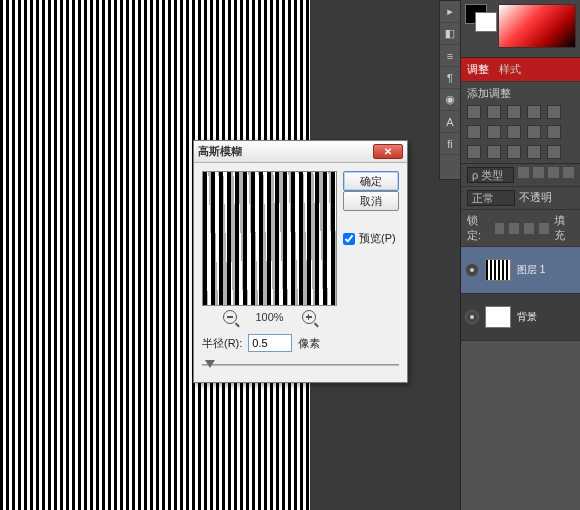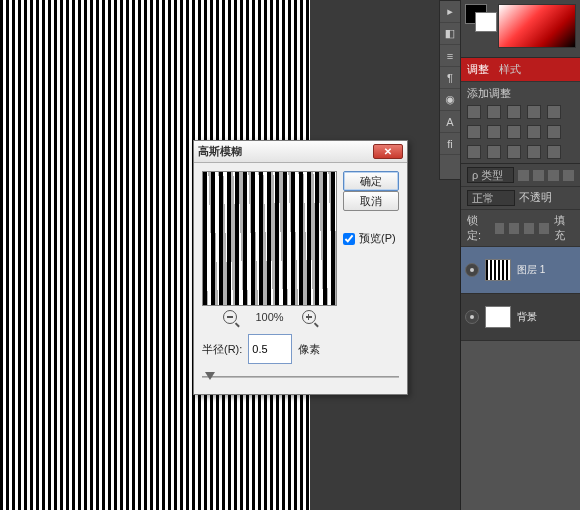--- a/index.html
+++ b/index.html
@@ -22,40 +22,40 @@
 .zoom-row .zico::after{content:"";position:absolute;width:5px;height:1.5px;background:#555;right:-4px;bottom:-2px;transform:rotate(45deg)}
 .zoom-row .zico.min::before{content:"";position:absolute;width:6px;height:1.5px;background:#555;left:3px;top:5px}
 .zoom-row .zico.plus::before{content:"";position:absolute;width:6px;height:1.5px;background:#555;left:3px;top:5px;box-shadow:0 0 0 0}
 .zoom-row .zico.plus span{position:absolute;width:1.5px;height:6px;background:#555;left:5px;top:3px}
 .btn-col{display:flex;flex-direction:column;flex:1}
 .dbut{height:20px;border:1px solid #888;background:linear-gradient(#fefefe,#e5e5e5);border-radius:2px;display:flex;align-items:center;justify-content:center;color:#222;cursor:pointer}
 .dbut.primary{border:1px solid #5a8ac6;box-shadow:0 0 0 1px #b9d2ef inset}
 .chkrow{display:flex;align-items:center;gap:4px;margin-top:20px;color:#222}
 .chkrow input{width:12px;height:12px}
 .radius-row{padding:2px 8px 2px 8px;display:flex;align-items:center;gap:6px;color:#222}
-.radius-row input{width:44px;height:30px;border:1px solid #7a9ac9;padding:0 3px;font-size:11px;background:#fff}
+.radius-row input{width:44px;height:18px;border:1px solid #7a9ac9;padding:0 3px;font-size:11px;background:#fff}
 .slider{margin:4px 8px 10px 8px;height:14px;position:relative}
 .slider-track{position:absolute;left:0;right:0;top:6px;height:2px;background:#bbb;border-top:1px solid #999}
 .slider-thumb{position:absolute;left:3px;top:2px;width:0;height:0;border-left:5px solid transparent;border-right:5px solid transparent;border-top:8px solid #666}
 
 
 .right{position:absolute;right:0;top:0;width:120px;height:510px;background:#535353;border-left:1px solid #222;color:#ccc;font-size:10px}
 .toolstrip{position:absolute;left:-22px;top:0;width:22px;height:180px;background:#535353;border:1px solid #2a2a2a;display:flex;flex-direction:column}
 .toolstrip div{height:22px;display:flex;align-items:center;justify-content:center;color:#ccc;border-bottom:1px solid #444}
 .clr-panel{height:58px;border-bottom:1px solid #2a2a2a;position:relative;background:#454545}
 .clr-swatch{position:absolute;left:4px;top:4px;width:22px;height:20px;background:#000;border:1px solid #777}
 .clr-swatch2{position:absolute;left:14px;top:12px;width:22px;height:20px;background:#fff;border:1px solid #777}
 .clr-grad{position:absolute;right:4px;top:4px;width:78px;height:44px;background:linear-gradient(135deg,#fff 0%,#ff3b3b 40%,#b00000 70%,#000 100%);border:1px solid #333}
 .tabrow{display:flex;gap:10px;padding:4px 6px;border-bottom:1px solid #333;background:#b91c1c}
 .tabrow span.active{color:#fff}
 .adj-panel{padding:4px 6px;border-bottom:1px solid #2a2a2a;background:#454545}
 .adj-icons{display:flex;flex-wrap:wrap;gap:6px;margin-top:4px}
 .adj-icons i{width:14px;height:14px;background:#666;border:1px solid #333;display:block}
 .layer-head{display:flex;gap:8px;padding:4px 6px;background:#454545;border-bottom:1px solid #333}
-.layer-opts{padding:3px 6px;display:flex;align-items:center;gap:4px;background:#454545;border-bottom:1px solid #333}
+.layer-opts{padding:3px 6px;display:flex;gap:4px;background:#454545;border-bottom:1px solid #333}
 .sel{flex:1;height:16px;background:#3a3a3a;border:1px solid #222;display:flex;align-items:center;padding:0 4px;color:#bbb}
 .layer-opts2{padding:3px 6px;display:flex;align-items:flex-start;gap:4px;background:#454545;border-bottom:1px solid #333;font-size:9px}
 .lockrow{padding:3px 6px;display:flex;align-items:center;gap:5px;background:#454545;border-bottom:1px solid #333;font-size:9px}
 .lockrow i{width:11px;height:11px;background:#666;display:block}
 .layer-list{background:#3d3d3d}
 .layer{display:flex;align-items:center;height:47px;border-bottom:1px solid #2f2f2f;padding:0 4px;gap:6px}
 .layer.sel-layer{background:#5a6f8f}
 .eye{width:14px;height:14px;border:1px solid #666;border-radius:50%;position:relative;background:#454545}
 .eye::after{content:"";position:absolute;width:4px;height:4px;background:#ccc;border-radius:50%;left:4px;top:4px}
 .thumb{width:26px;height:22px;border:1px solid #777}

